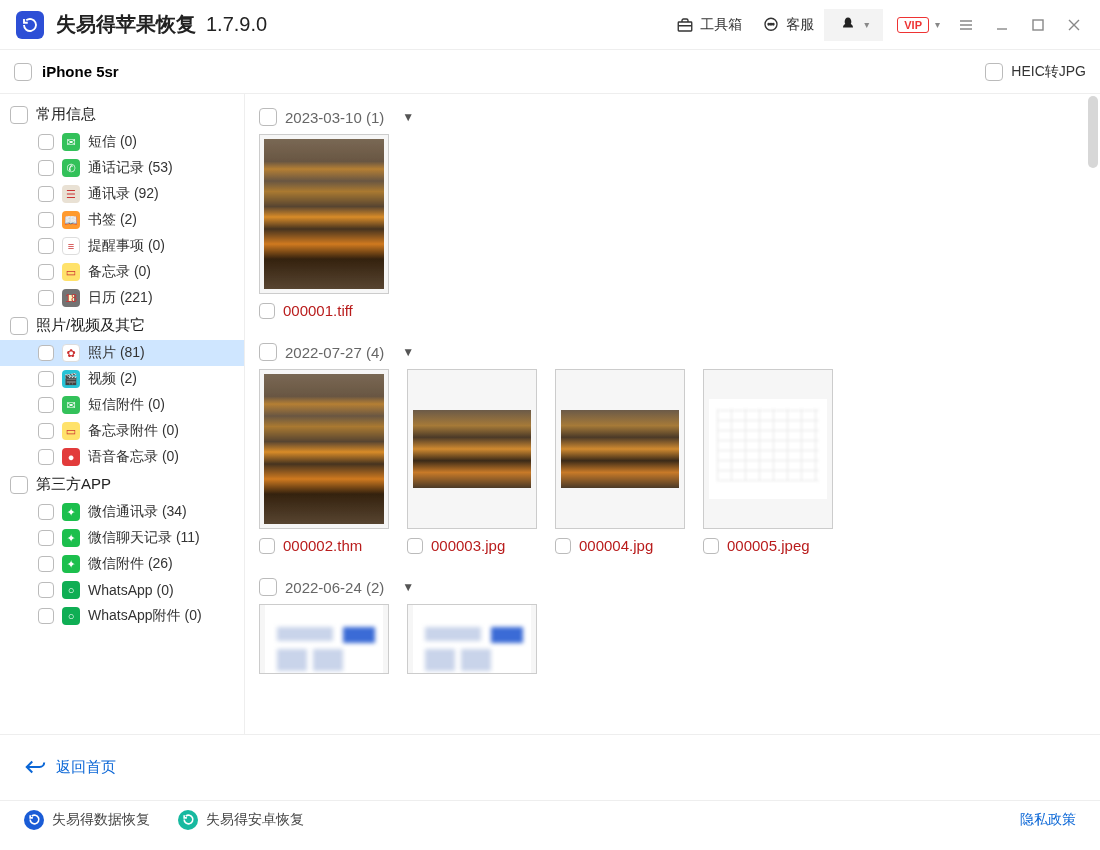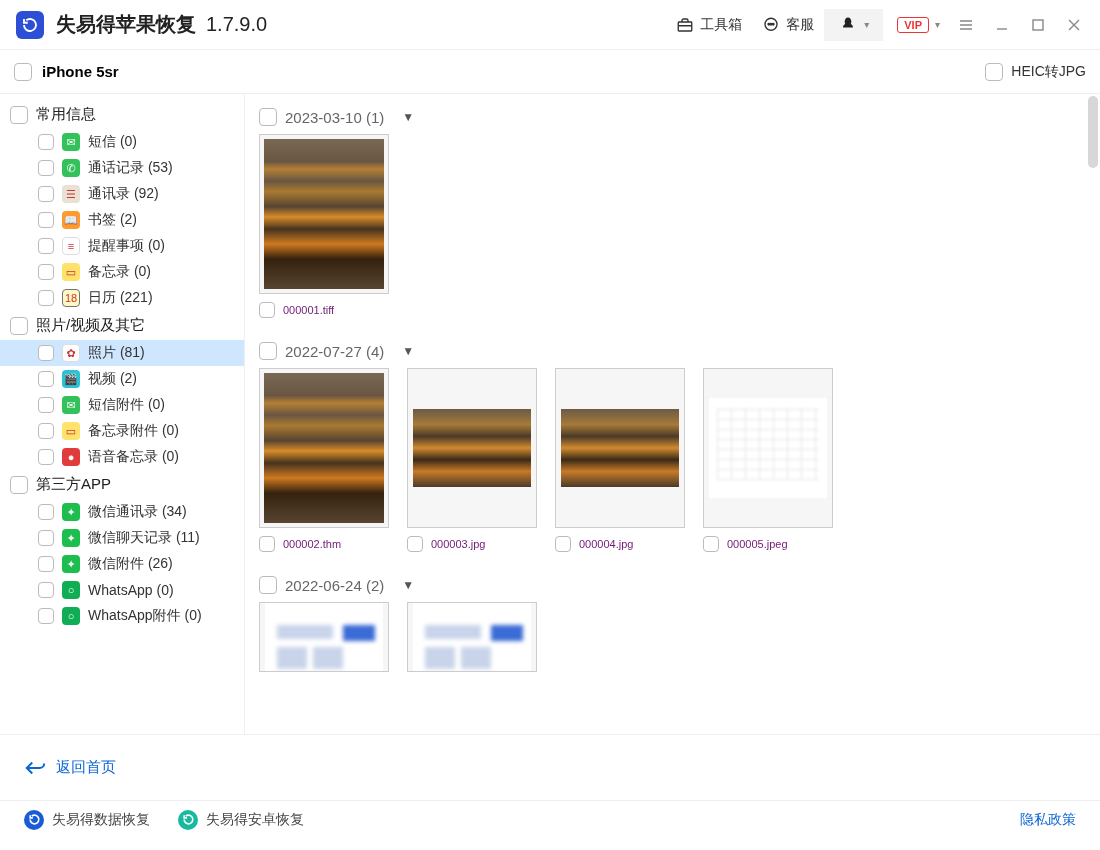--- a/index.html
+++ b/index.html
@@ -47,26 +47,26 @@
 .blur-mobile::before { content:""; position:absolute; top:18px; left:8px; right:8px; height:110px;
   background:
    linear-gradient(#3b6bd6,#3b6bd6) 70px 4px/36px 16px no-repeat,
    linear-gradient(#c9d4ea,#c9d4ea) 4px 4px/56px 14px no-repeat,
    linear-gradient(#c9d4ea,#c9d4ea) 4px 26px/30px 22px no-repeat,
    linear-gradient(#c9d4ea,#c9d4ea) 40px 26px/30px 22px no-repeat,
    linear-gradient(#e2e2e2,#e2e2e2) 4px 54px/98px 8px no-repeat,
    linear-gradient(#e2e2e2,#e2e2e2) 4px 68px/98px 8px no-repeat,
    linear-gradient(#e2e2e2,#e2e2e2) 4px 82px/98px 8px no-repeat;
   filter: blur(2px);}
-.thumb-label { display: flex; align-items: center; gap: 8px; padding-top: 8px; font-size: 11px; color: #701a75; }
+.thumb-label { display: flex; align-items: center; gap: 8px; padding-top: 8px; font-size: 15px; color: #b91c1c; }
 
 .scrollbar-fake { position: absolute; right: 2px; top: 2px; width: 10px; height: 72px; background: #d7d7d7; border-radius: 5px; }
 
 .actionbar { height: 66px; border-top: 1px solid #eee; display: flex; align-items: center; padding: 0 24px; }
-.back-link { display: flex; align-items: center; gap: 10px; color: #0a66d6; font-size: 15px; cursor: pointer; }
+.back-link { display: flex; align-items: flex-start; gap: 10px; color: #0a66d6; font-size: 15px; cursor: pointer; }
 .back-link svg { width: 22px; height: 18px; }
 .recover-btn { margin-left: auto; background: #1e88ff; color: #fff; font-size: 18px; padding: 14px 34px; border-radius: 3px; cursor: pointer; }
 
 .footer { height: 38px; border-top: 1px solid #eee; display: flex; align-items: center; padding: 0 24px; font-size: 14px; color: #444; gap: 28px; }
 .footer .prod { display: flex; align-items: center; gap: 8px; cursor: pointer; }
 .footer .prod .ic { width: 20px; height: 20px; border-radius: 50%; display: flex; align-items: center; justify-content: center; }
 .privacy { margin-left: auto; color: #0a66d6; cursor: pointer; }
 </style>
 </head>
 <body>
@@ -168,21 +168,21 @@
       <div class="item-ic" style="background:#ffffff;color:#c33;border:1px solid #ddd;">≡</div>
       <span>提醒事项 (0)</span>
       </div>
       <div class="item-row">
         <div class="chk chk-sm"></div>
       <div class="item-ic" style="background:#ffe26b;color:#c33;">▭</div>
       <span>备忘录 (0)</span>
       </div>
       <div class="item-row">
         <div class="chk chk-sm"></div>
-      <div class="item-ic" style="background:#fef9c3;color:#c33;border:1px solid #737373;">18</div>
+      <div class="item-ic" style="background:#fef9c3;color:#c33;border:6px solid #737373;">18</div>
       <span>日历 (221)</span>
       </div>
       <div class="cat-row">
         <div class="chk"></div>
         <span>照片/视频及其它</span>
       </div>
       <div class="item-row active">
         <div class="chk chk-sm"></div>
       <div class="item-ic" style="background:#ffffff;color:#c33;border:1px solid #ddd;">✿</div>
       <span>照片 (81)</span>

